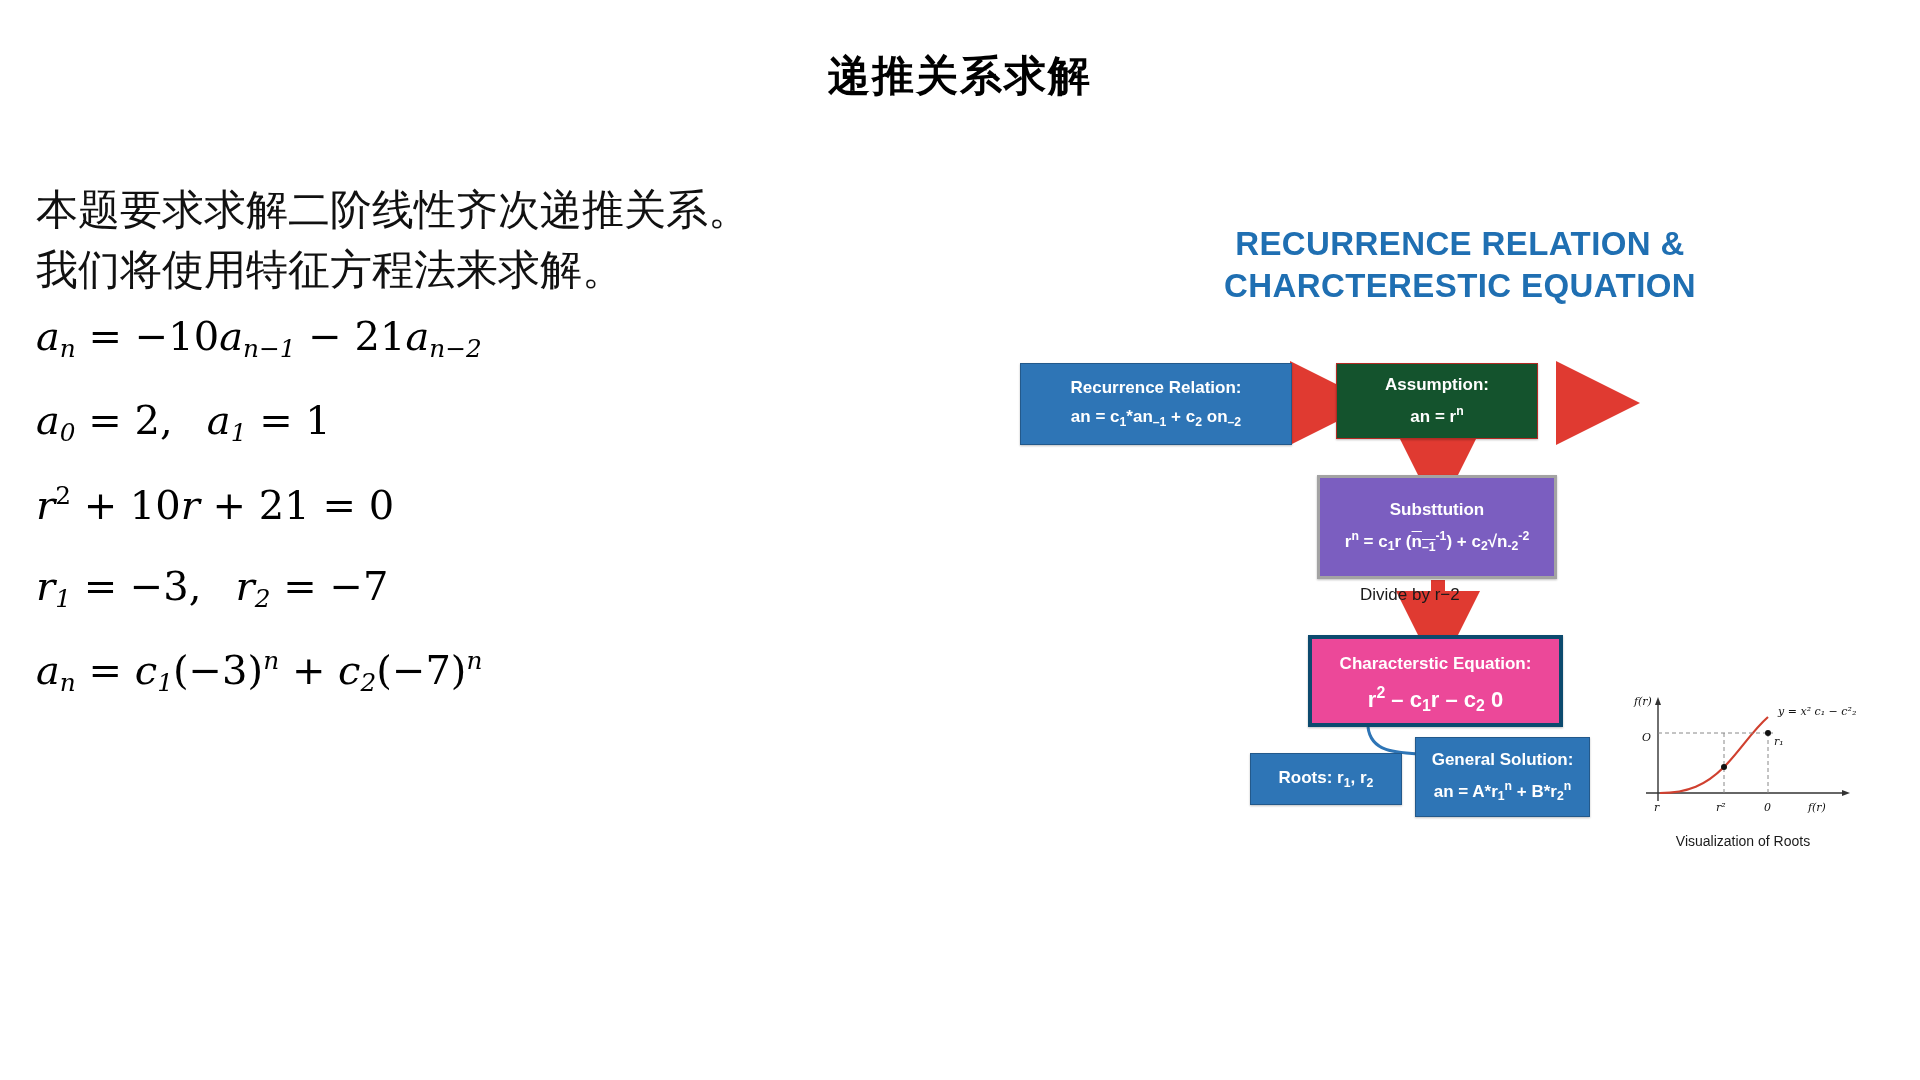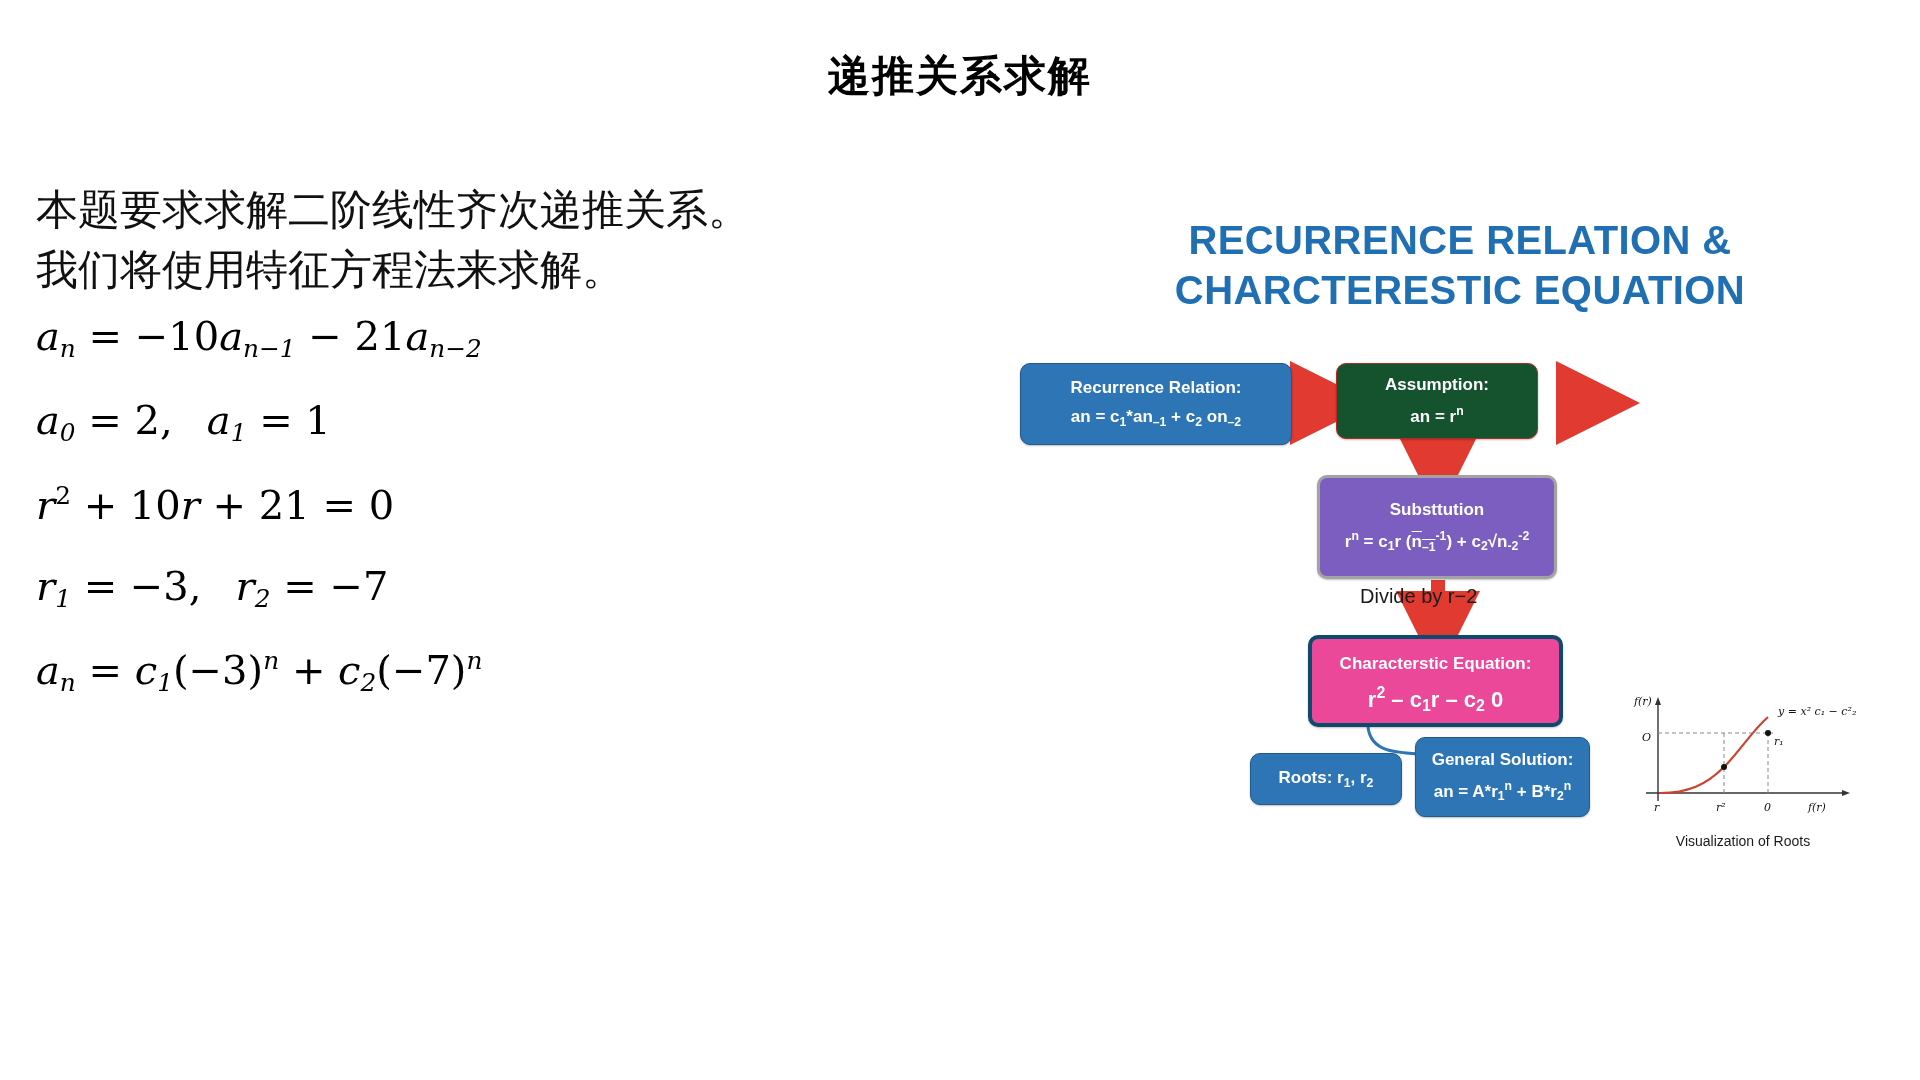--- a/index.html
+++ b/index.html
@@ -74,36 +74,36 @@
     position: absolute;
     left: 1020px;
     top: 215px;
     width: 880px;
     height: 810px;
   }
   .fig-title {
     text-align: center;
     color: #1f6fb2;
     font-weight: bold;
-    font-size: 40px;
+    font-size: 33px;
     line-height: 1.26;
     letter-spacing: 0.4px;
-    margin: 0 auto;
+    margin: 8px auto;
     width: 700px;
   }
   .fig-canvas {
     position: absolute;
     left: 0;
     top: 130px;
     width: 880px;
     height: 680px;
   }
   .node {
     position: absolute;
-    border-radius: 10px;
+    border-radius: 0;
     color: #ffffff;
     text-align: center;
     font-size: 17px;
     font-weight: bold;
     line-height: 1.35;
     box-sizing: border-box;
     display: flex;
     flex-direction: column;
     align-items: center;
     justify-content: center;
@@ -115,21 +115,21 @@
   .blue   { background: #2e75b6; border: 1px solid #23598b; }
   .red    { background: #14532d; border: 1px solid #b32a23; }
   .purple { background: #7b5ec0; border: 3px solid #a3a3a3; }
   .green  { background: #ec4899; border: 4px solid #0c4a6e; justify-content: flex-end; }
 
   .node sub { font-size: 0.72em; vertical-align: -0.3em; font-weight: bold;}
   .node sup { font-size: 0.72em; vertical-align: 0.55em; font-weight: bold;}
 
   .divide-label {
     position: absolute;
-    font-size: 20px;
+    font-size: 17px;
     color: #1a1a1a;
     font-weight: normal;
   }
 
   .viz-caption {
     position: absolute;
     font-size: 14px;
     color: #1a1a1a;
     text-align: center;
     width: 220px;

